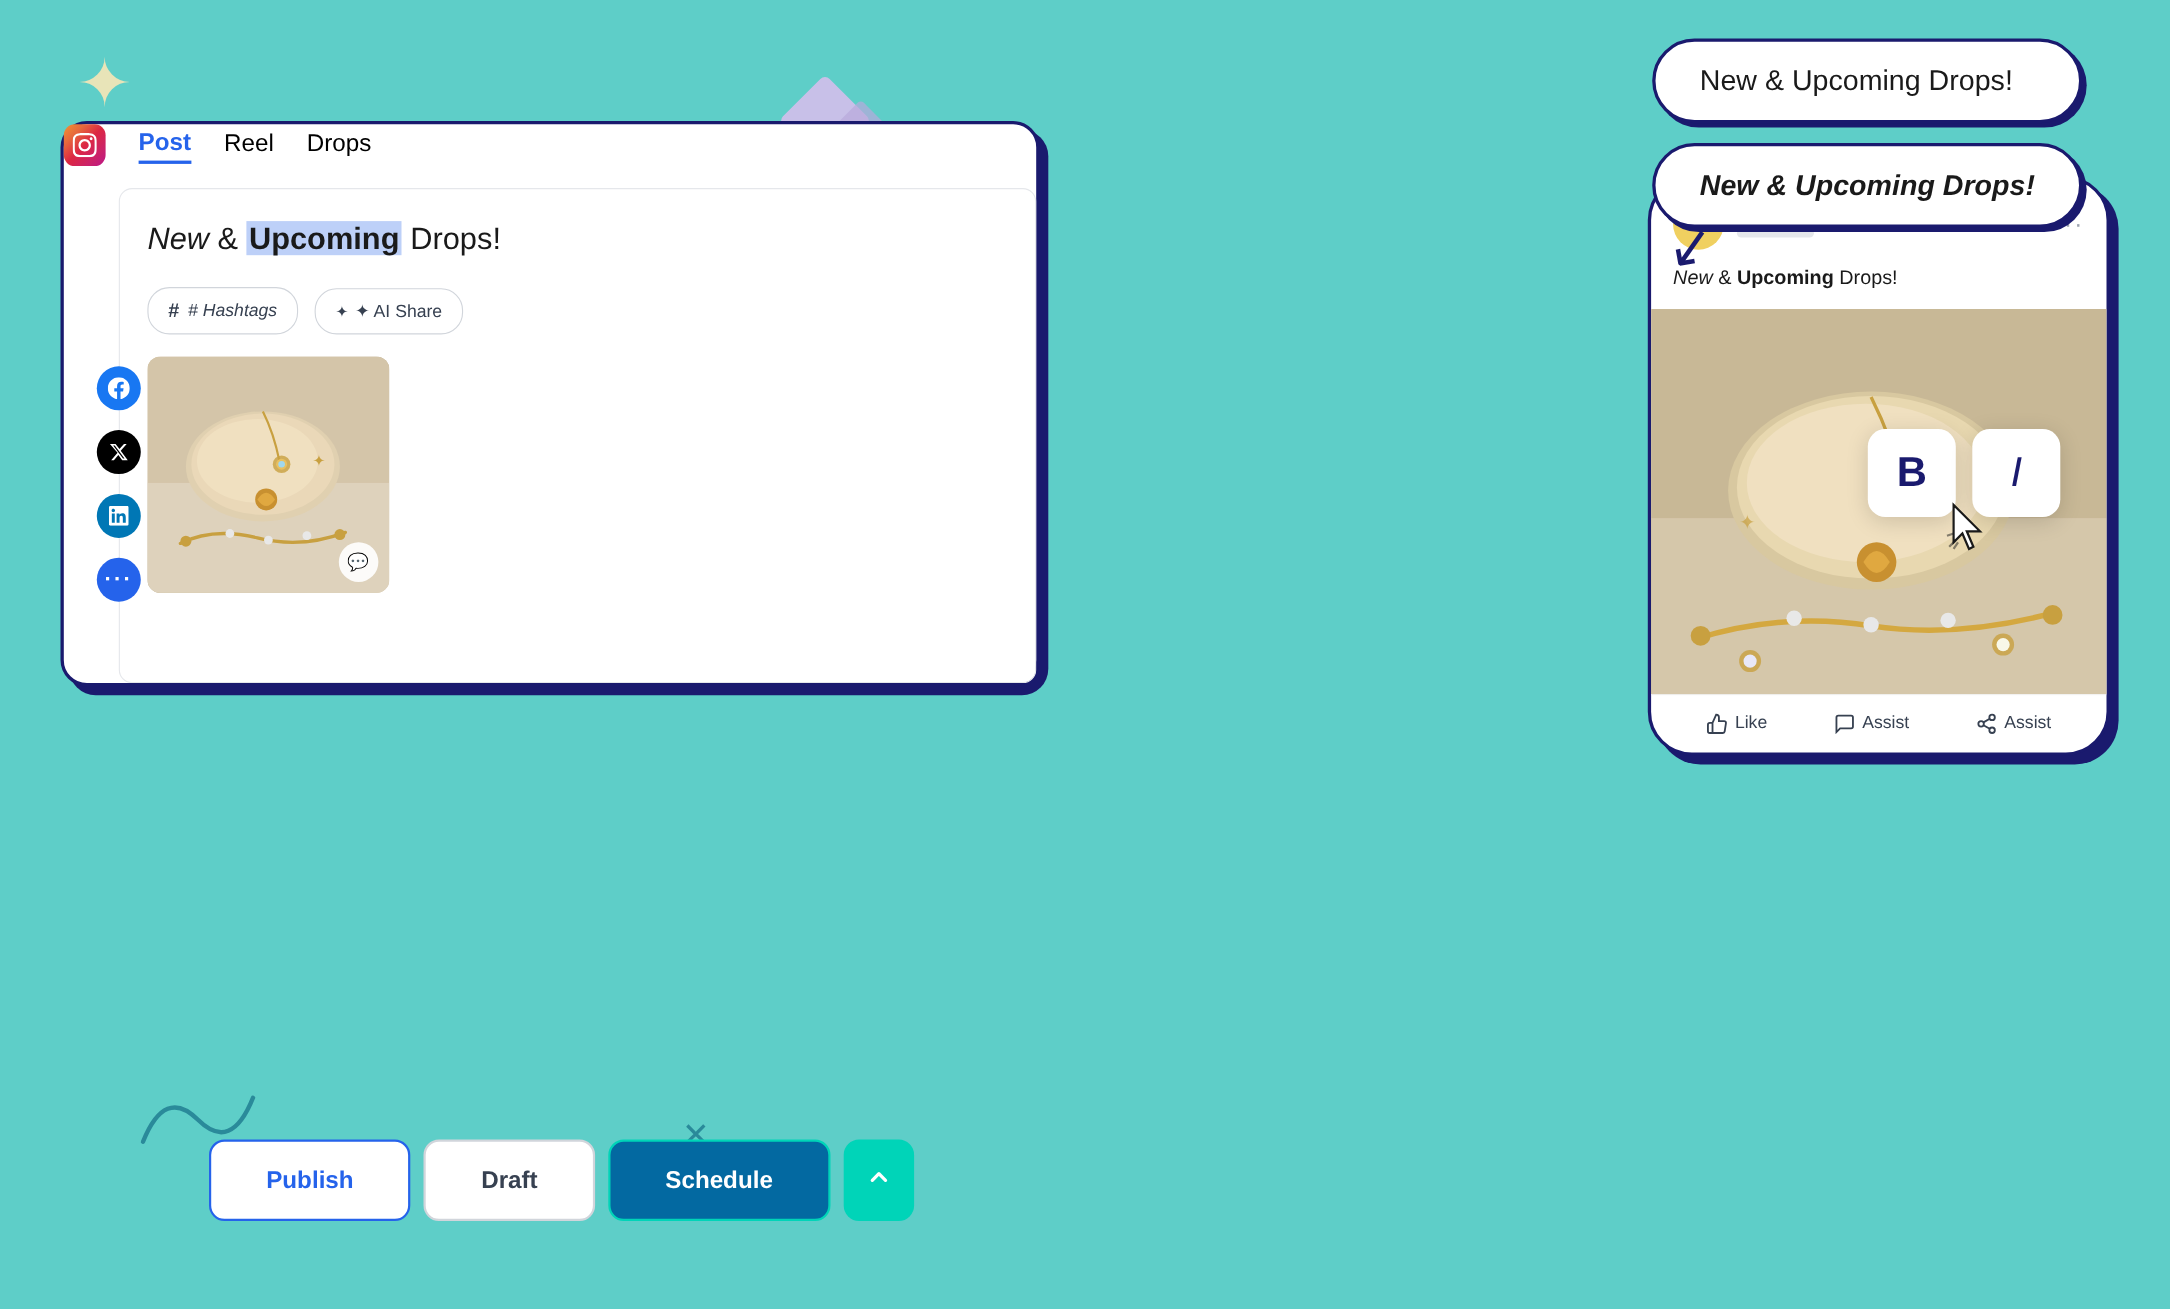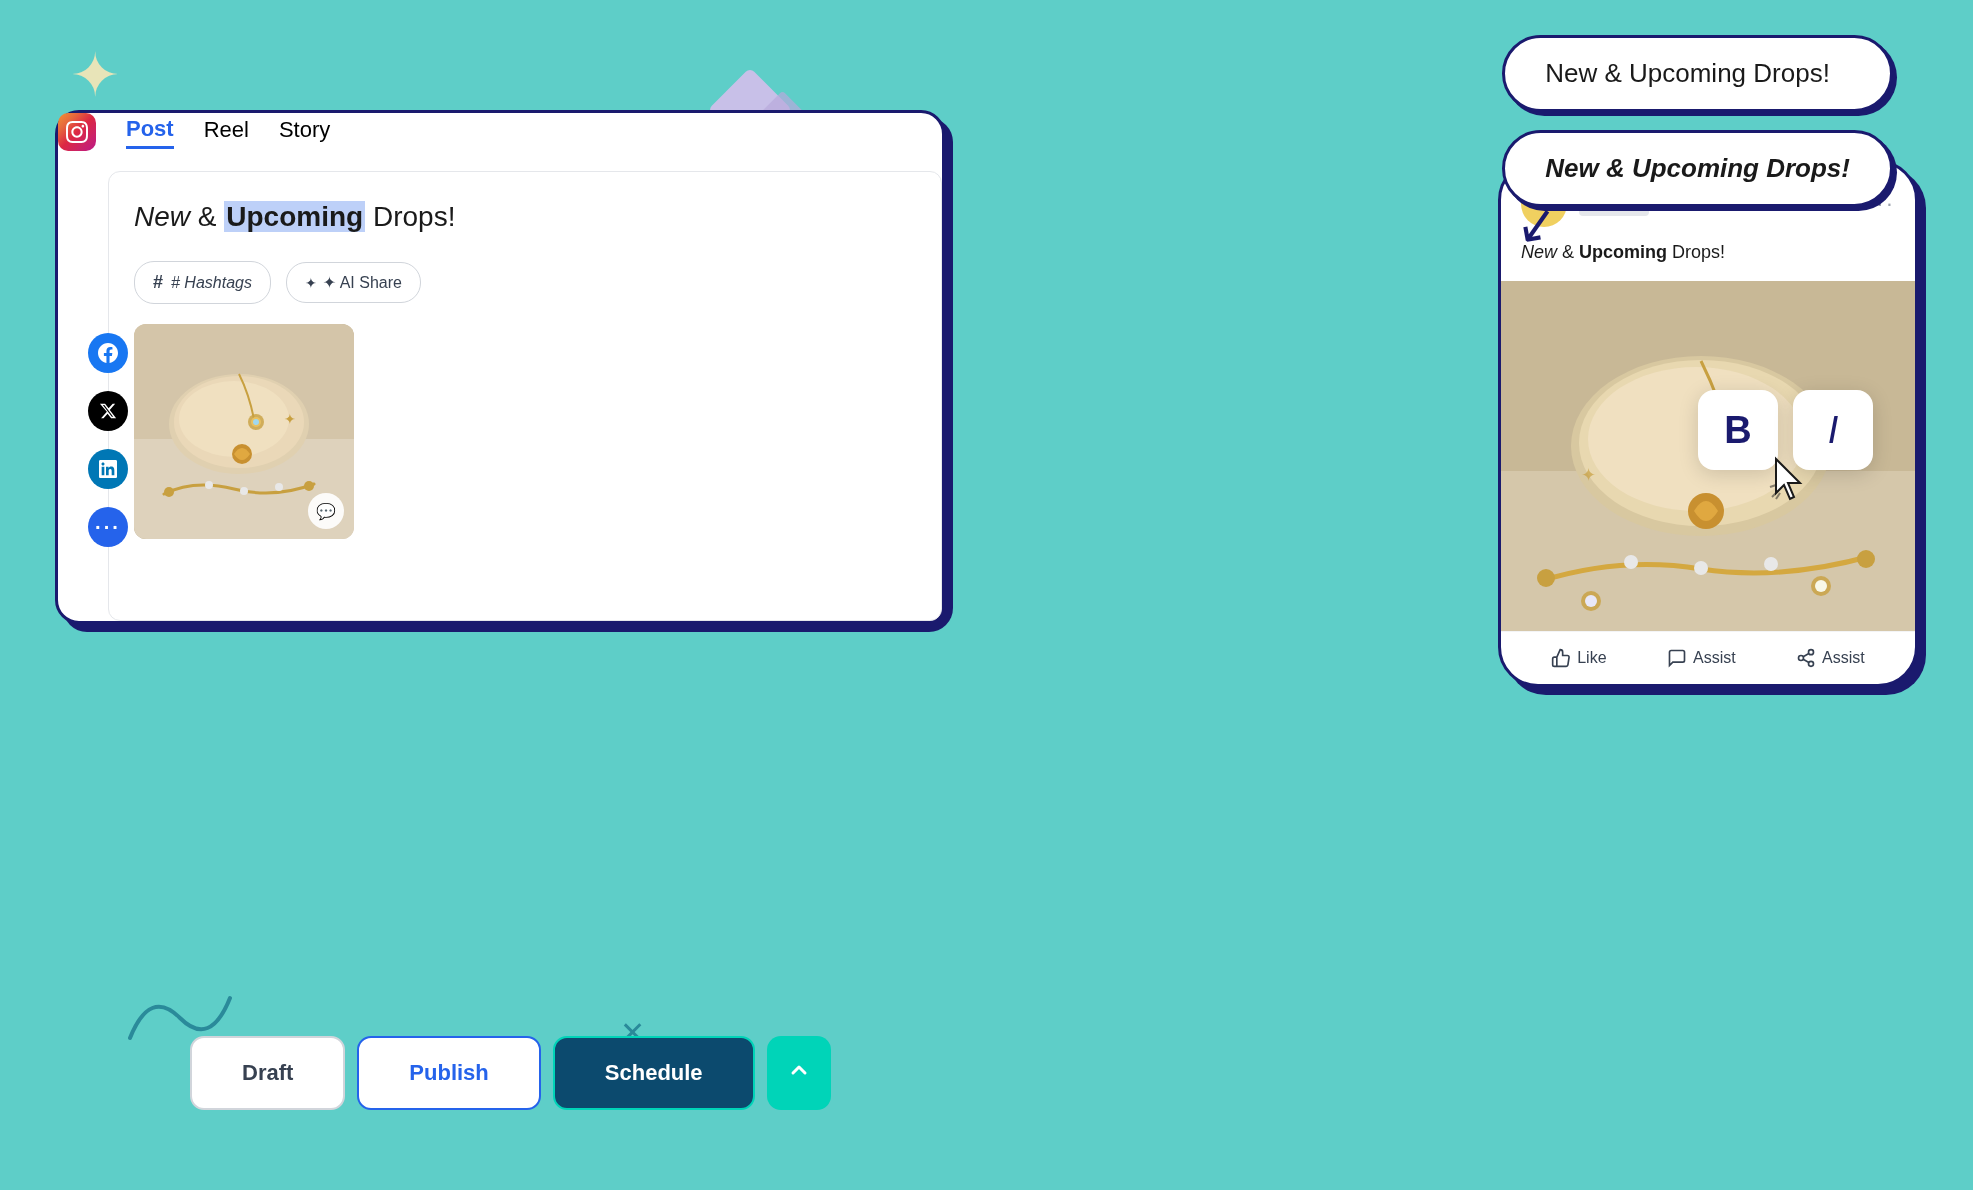--- a/index.html
+++ b/index.html
@@ -288,21 +288,21 @@
       border-color: #d1d5db;
     }
 
     .publish-btn {
       background: white;
       color: #2563eb;
       border-color: #2563eb;
     }
 
     .schedule-btn {
-      background: #0c4a6e;
+      background: #0369a1;
       color: white;
       border-color: #00d4b8;
     }
 
     .chevron-btn {
       background: #00d4b8;
       color: white;
       border: none;
       border-radius: 14px;
       padding: 22px 20px;
@@ -465,21 +465,21 @@
 <div class="editor-card">
 
   <div class="tabs-row">
     <div class="instagram-icon">
       <svg viewBox="0 0 24 24" xmlns="http://www.w3.org/2000/svg">
         <path d="M12 2.163c3.204 0 3.584.012 4.85.07 3.252.148 4.771 1.691 4.919 4.919.058 1.265.069 1.645.069 4.849 0 3.205-.012 3.584-.069 4.849-.149 3.225-1.664 4.771-4.919 4.919-1.266.058-1.644.07-4.85.07-3.204 0-3.584-.012-4.849-.07-3.26-.149-4.771-1.699-4.919-4.92-.058-1.265-.07-1.644-.07-4.849 0-3.204.013-3.583.07-4.849.149-3.227 1.664-4.771 4.919-4.919 1.266-.057 1.645-.069 4.849-.069zm0-2.163c-3.259 0-3.667.014-4.947.072-4.358.2-6.78 2.618-6.98 6.98-.059 1.281-.073 1.689-.073 4.948 0 3.259.014 3.668.072 4.948.2 4.358 2.618 6.78 6.98 6.98 1.281.058 1.689.072 4.948.072 3.259 0 3.668-.014 4.948-.072 4.354-.2 6.782-2.618 6.979-6.98.059-1.28.073-1.689.073-4.948 0-3.259-.014-3.667-.072-4.947-.196-4.354-2.617-6.78-6.979-6.98-1.281-.059-1.69-.073-4.949-.073zm0 5.838c-3.403 0-6.162 2.759-6.162 6.162s2.759 6.163 6.162 6.163 6.162-2.759 6.162-6.163c0-3.403-2.759-6.162-6.162-6.162zm0 10.162c-2.209 0-4-1.79-4-4 0-2.209 1.791-4 4-4s4 1.791 4 4c0 2.21-1.791 4-4 4zm6.406-11.845c-.796 0-1.441.645-1.441 1.44s.645 1.44 1.441 1.44c.795 0 1.439-.645 1.439-1.44s-.644-1.44-1.439-1.44z"></path>
       </svg>
     </div>
     <span class="tab active">Post</span>
     <span class="tab">Reel</span>
-    <span class="tab">Story</span>
+    <span class="tab">Drops</span>
   </div>
 
   <div style="display: flex; gap: 0;">
 
     <div class="social-sidebar">
       <div class="social-btn fb-btn">
         <svg width="20" height="20" viewBox="0 0 24 24" fill="white">
           <path d="M24 12.073c0-6.627-5.373-12-12-12s-12 5.373-12 12c0 5.99 4.388 10.954 10.125 11.854v-8.385H7.078v-3.47h3.047V9.43c0-3.007 1.792-4.669 4.533-4.669 1.312 0 2.686.235 2.686.235v2.953H15.83c-1.491 0-1.956.925-1.956 1.874v2.25h3.328l-.532 3.47h-2.796v8.385C19.612 23.027 24 18.062 24 12.073z"></path>
         </svg>
       </div>
@@ -564,22 +564,22 @@
   <svg width="40" height="48" viewBox="0 0 40 48" fill="none" xmlns="http://www.w3.org/2000/svg">
     <path d="M8 4 L8 38 L16 30 L22 44 L26 42 L20 28 L32 28 Z" fill="white" stroke="#1a1a1a" stroke-width="2"></path>
 
     <line x1="4" y1="42" x2="10" y2="36" stroke="#1a1a1a" stroke-width="2" opacity="0.5"></line>
     <line x1="2" y1="32" x2="8" y2="30" stroke="#1a1a1a" stroke-width="2" opacity="0.5"></line>
     <line x1="8" y1="44" x2="12" y2="38" stroke="#1a1a1a" stroke-width="2" opacity="0.5"></line>
   </svg>
 </div>
 
 <div class="action-bar">
+  <button class="action-btn publish-btn">Publish</button>
   <button class="action-btn draft-btn">Draft</button>
-  <button class="action-btn publish-btn">Publish</button>
   <button class="action-btn schedule-btn">Schedule</button>
   <button class="chevron-btn">
     <svg width="24" height="24" viewBox="0 0 24 24" fill="white">
       <path d="M18 15 L12 9 L6 15" stroke="white" stroke-width="3" fill="none" stroke-linecap="round" stroke-linejoin="round"></path>
     </svg>
   </button>
 </div>
 
 <div class="phone-mockup">
   <div class="phone-header">

